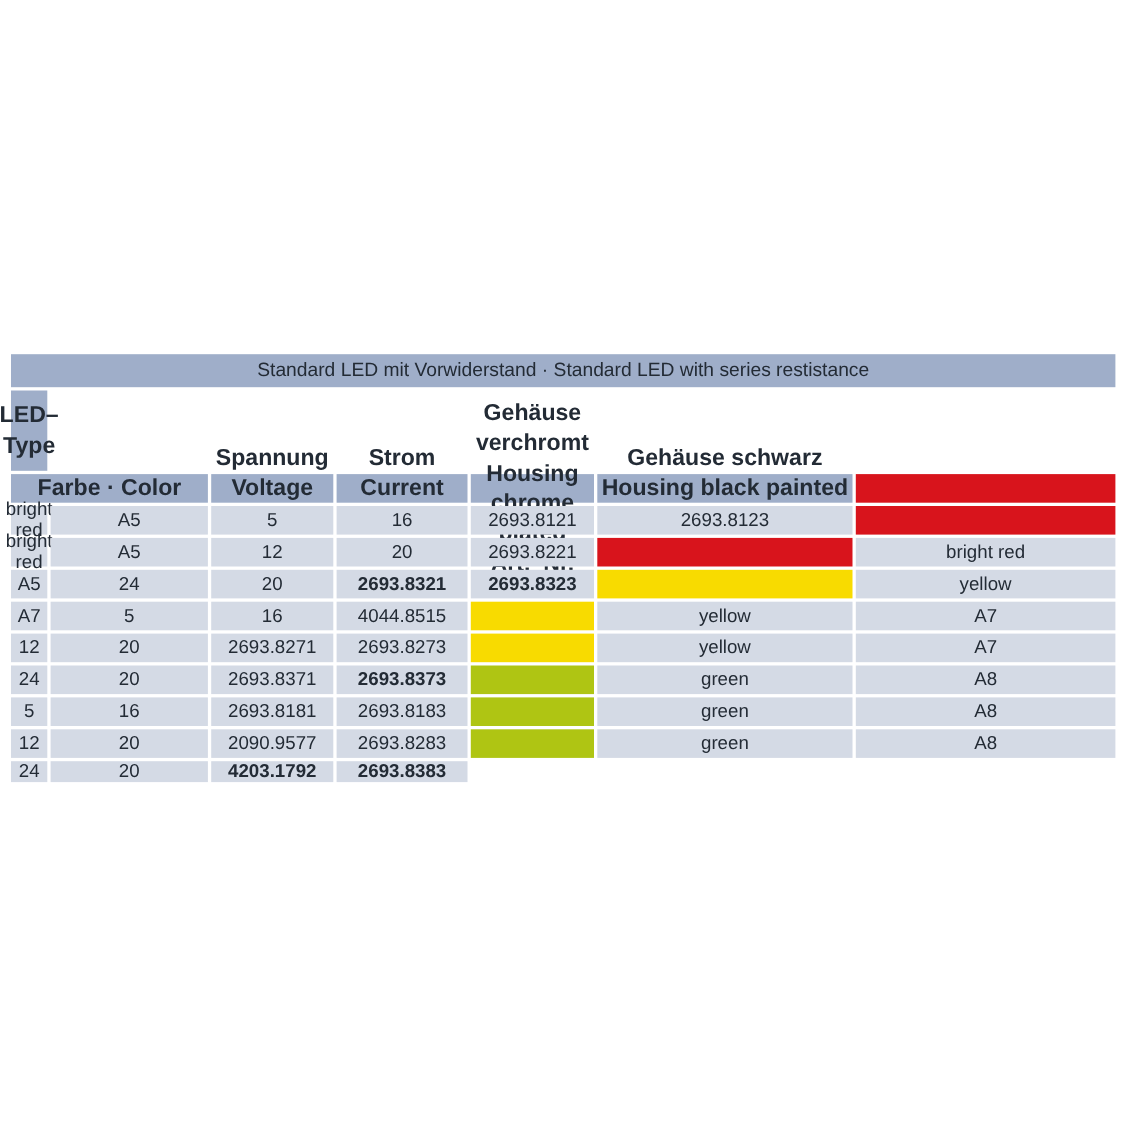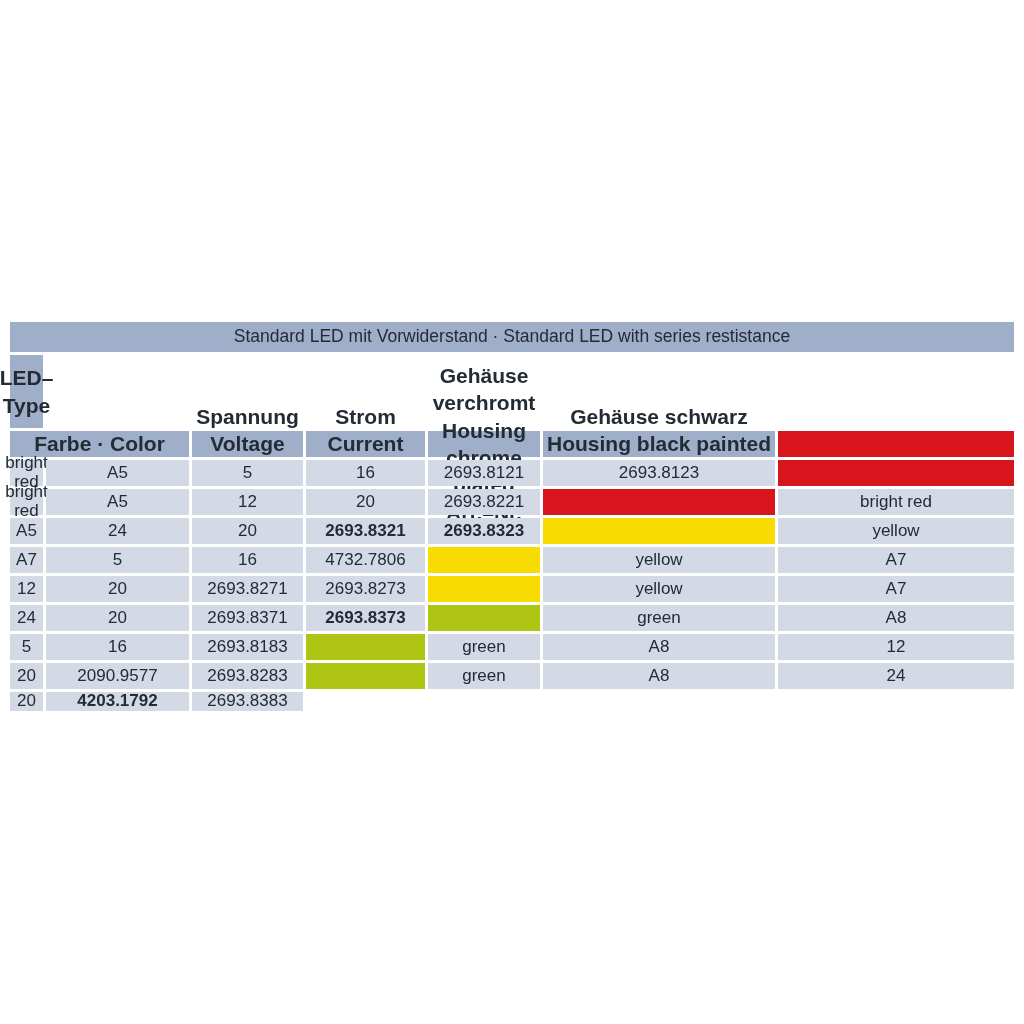--- a/index.html
+++ b/index.html
@@ -98,21 +98,21 @@
     <div class="cell">24</div>
     <div class="cell">20</div>
     <div class="cell" style="font-weight: 700;">2693.8321</div>
     <div class="cell" style="font-weight: 700;">2693.8323</div>
 
     <div class="cell swatch" style="background: rgb(248, 219, 0);"></div>
     <div class="cell">yellow</div>
     <div class="cell">A7</div>
     <div class="cell">5</div>
     <div class="cell">16</div>
-    <div class="cell">4732.7806</div>
+    <div class="cell">4044.8515</div>
 
     <div class="cell swatch" style="background: rgb(248, 219, 0);"></div>
     <div class="cell">yellow</div>
     <div class="cell">A7</div>
     <div class="cell">12</div>
     <div class="cell">20</div>
     <div class="cell">2693.8271</div>
     <div class="cell">2693.8273</div>
 
     <div class="cell swatch" style="background: rgb(248, 219, 0);"></div>
@@ -121,32 +121,33 @@
     <div class="cell">24</div>
     <div class="cell">20</div>
     <div class="cell">2693.8371</div>
     <div class="cell" style="font-weight: 700;">2693.8373</div>
 
     <div class="cell swatch" style="background: rgb(175, 197, 19);"></div>
     <div class="cell">green</div>
     <div class="cell">A8</div>
     <div class="cell">5</div>
     <div class="cell">16</div>
+    <div class="cell">2693.8181</div>
     <div class="cell">2693.8183</div>
 
     <div class="cell swatch" style="background: rgb(175, 197, 19);"></div>
     <div class="cell">green</div>
     <div class="cell">A8</div>
     <div class="cell">12</div>
     <div class="cell">20</div>
     <div class="cell">2090.9577</div>
     <div class="cell">2693.8283</div>
 
     <div class="cell swatch" style="background: rgb(175, 197, 19);"></div>
     <div class="cell">green</div>
     <div class="cell">A8</div>
     <div class="cell">24</div>
     <div class="cell">20</div>
     <div class="cell" style="font-weight: 700;">4203.1792</div>
-    <div class="cell" style="font-weight: 400;">2693.8383</div>
+    <div class="cell" style="font-weight: 700;">2693.8383</div>
 
   </div>
 </div>
 
 </body></html>

